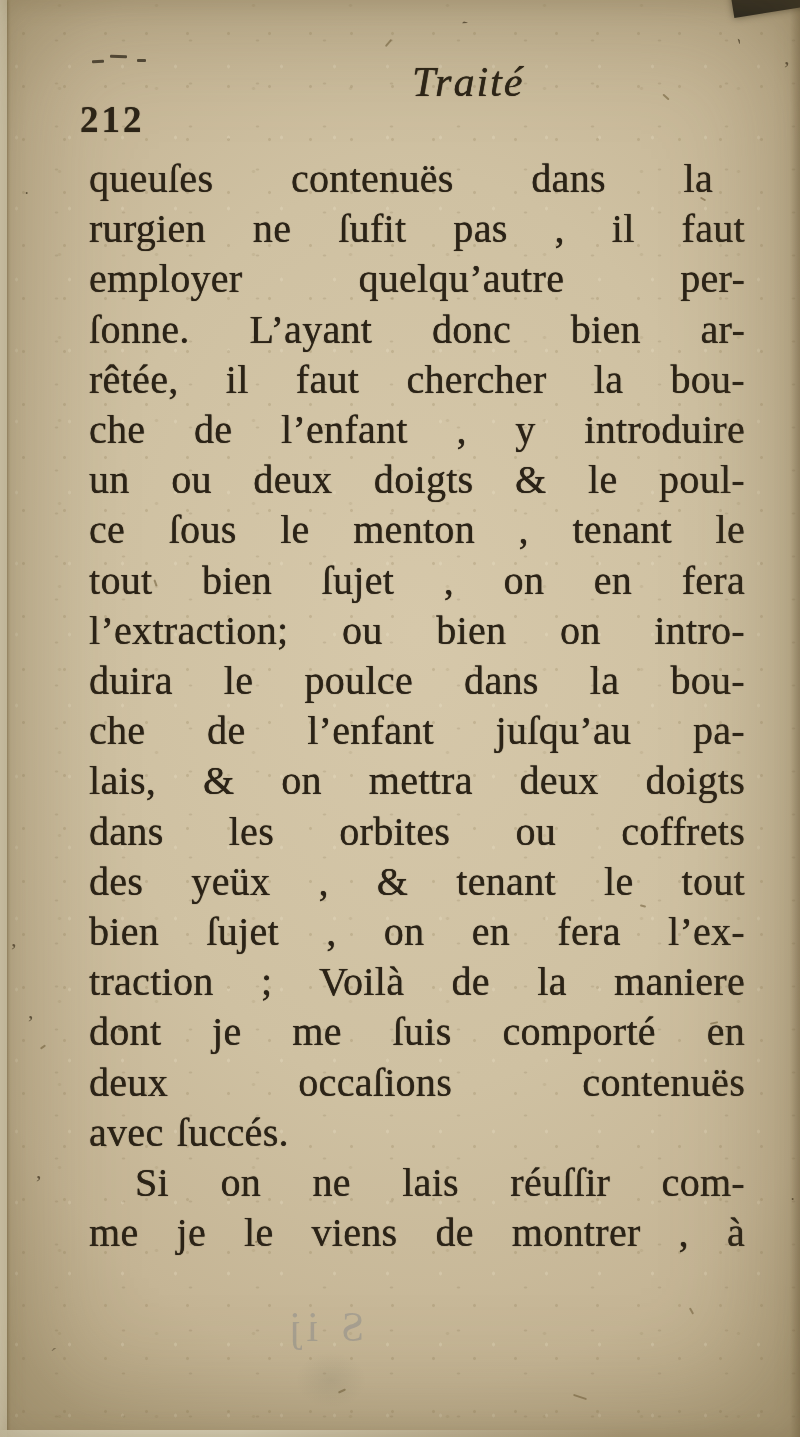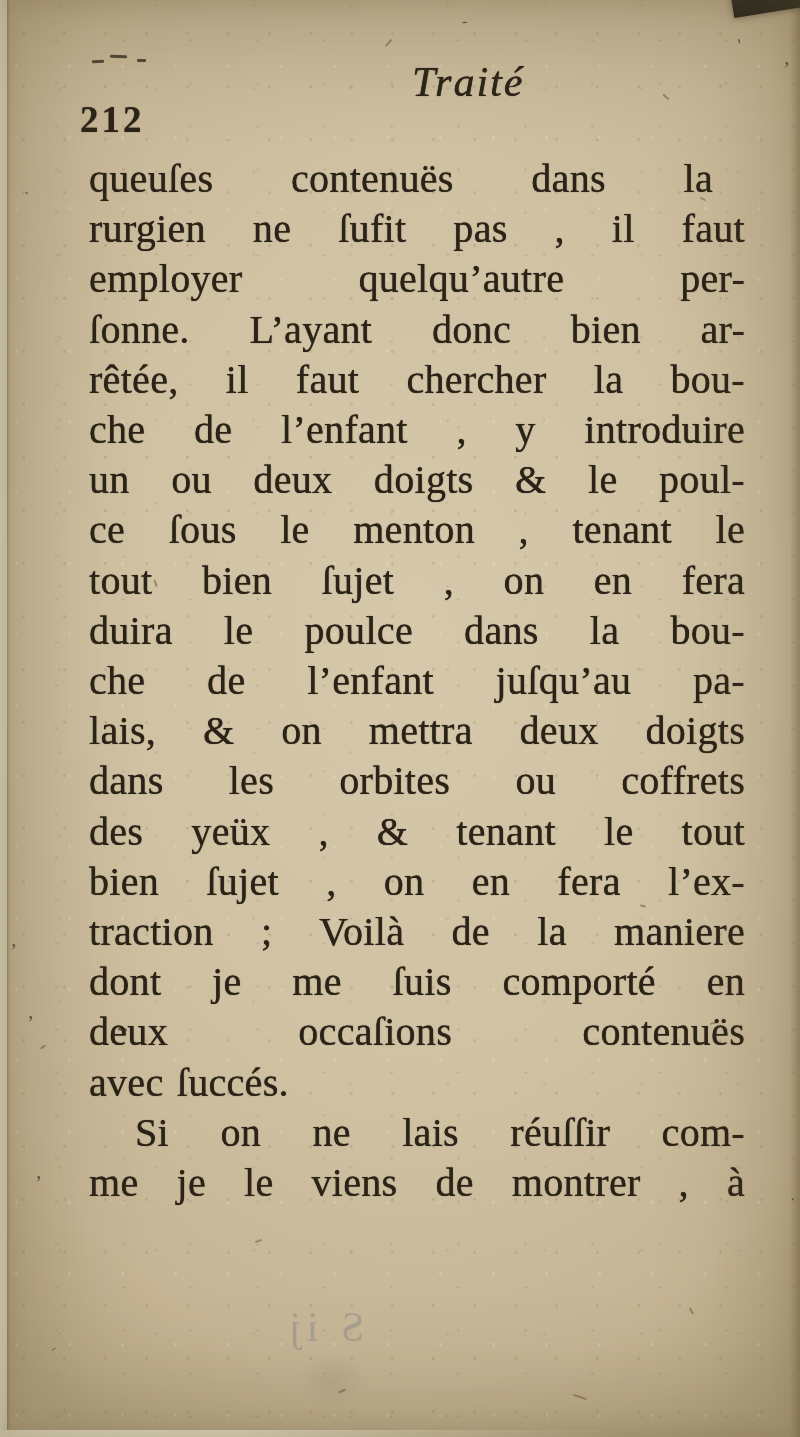--- a/index.html
+++ b/index.html
@@ -88,20 +88,21 @@
   <div class="textblock">
     <div class="line short">queuſes contenuës dans la</div>
     <div class="line">rurgien ne ſufit pas , il faut</div>
     <div class="line">employer quelqu’autre per-</div>
     <div class="line">ſonne. L’ayant donc bien ar-</div>
     <div class="line">rêtée, il faut chercher la bou-</div>
     <div class="line">che de l’enfant , y introduire</div>
     <div class="line">un ou deux doigts &amp; le poul-</div>
     <div class="line">ce ſous le menton , tenant le</div>
     <div class="line">tout bien ſujet , on en fera</div>
+    <div class="line">l’extraction; ou bien on intro-</div>
     <div class="line">duira le poulce dans la bou-</div>
     <div class="line">che de l’enfant juſqu’au pa-</div>
     <div class="line">lais, &amp; on mettra deux doigts</div>
     <div class="line">dans les orbites ou coffrets</div>
     <div class="line">des yeüx , &amp; tenant le tout</div>
     <div class="line">bien ſujet , on en fera l’ex-</div>
     <div class="line">traction ; Voilà de la maniere</div>
     <div class="line">dont je me ſuis comporté en</div>
     <div class="line">deux occaſions contenuës</div>
     <div class="line nojust">avec ſuccés.</div>

